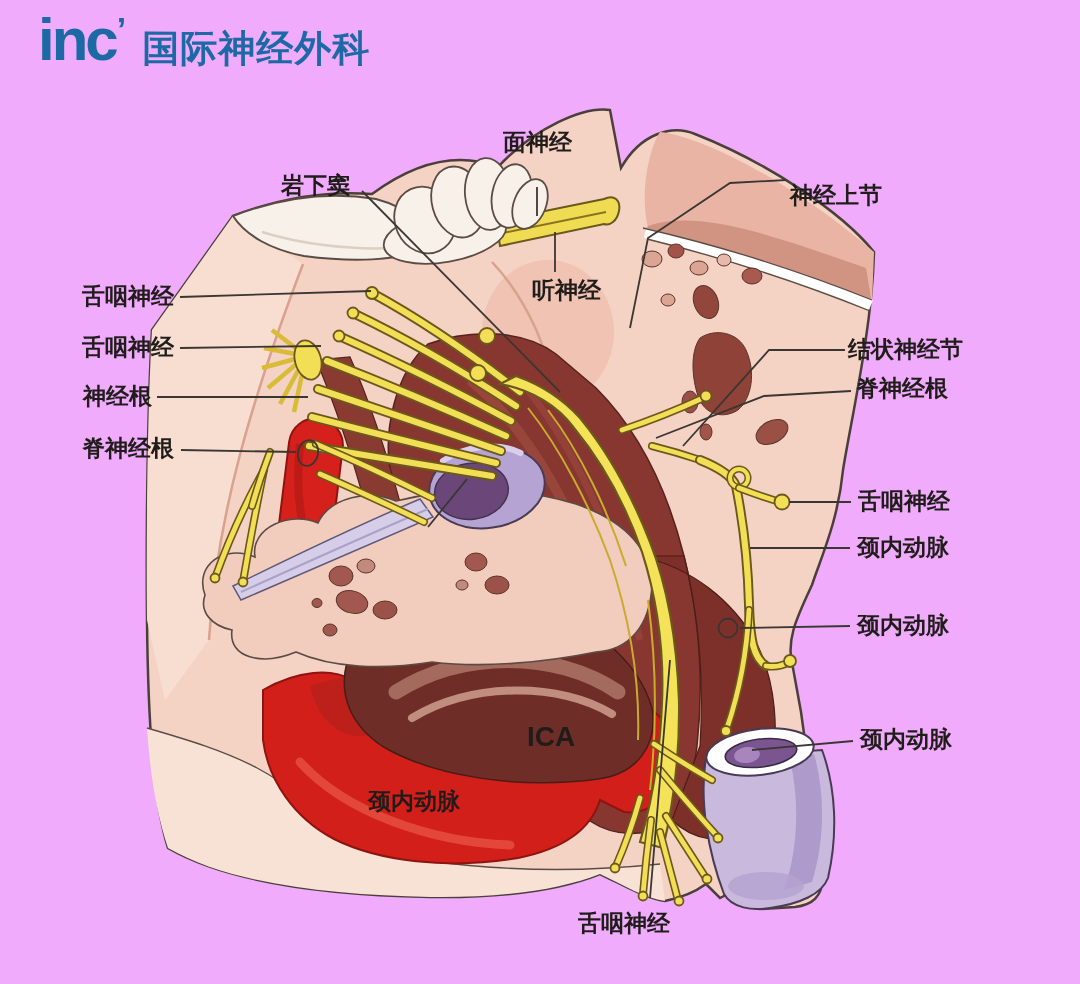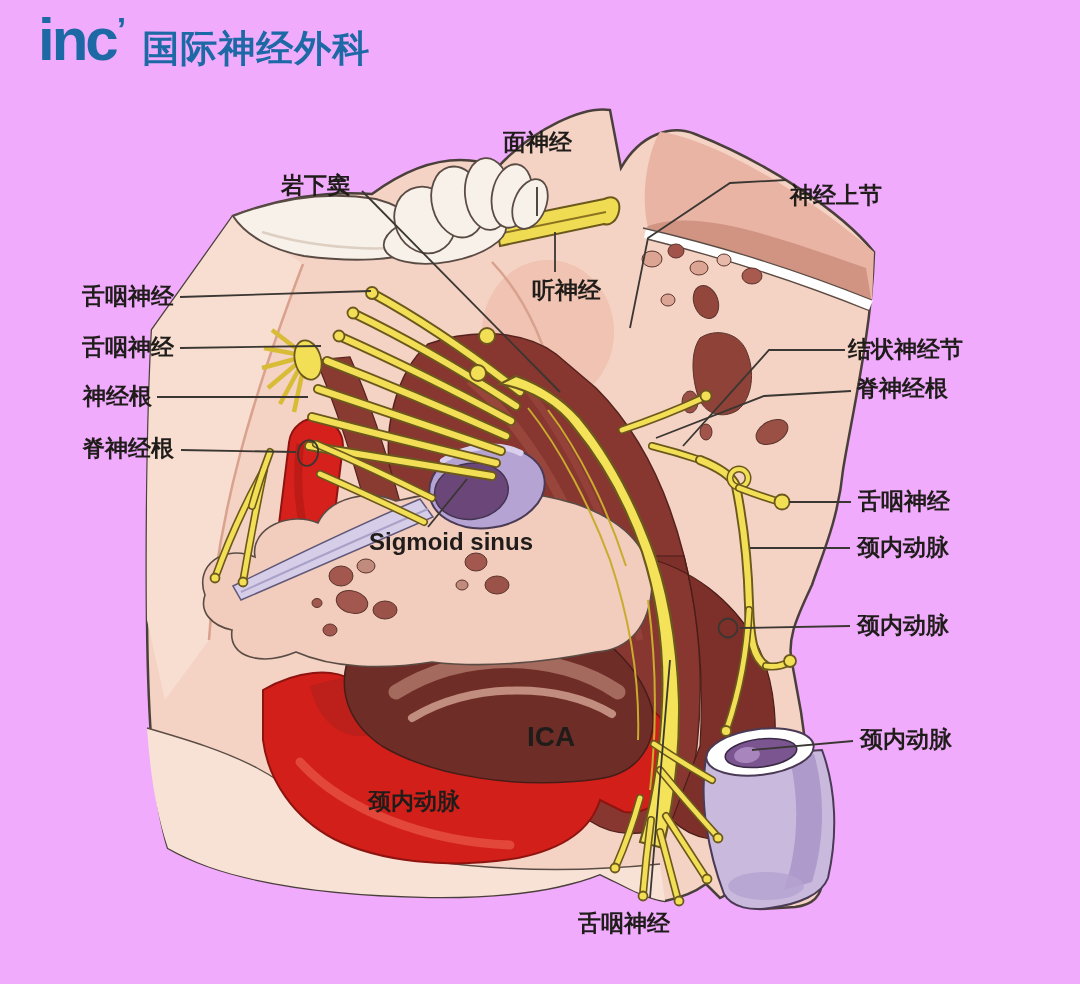--- a/index.html
+++ b/index.html
@@ -280,18 +280,17 @@
     <div class="lbl" style="right:906px;top:297px">舌咽神经</div>
     <div class="lbl" style="right:906px;top:348px">舌咽神经</div>
     <div class="lbl" style="right:928px;top:397px">神经根</div>
     <div class="lbl" style="right:906px;top:449px">脊神经根</div>
     <div class="lbl" style="left:848px;top:350px">结状神经节</div>
     <div class="lbl" style="left:856px;top:389px">脊神经根</div>
     <div class="lbl" style="left:858px;top:502px">舌咽神经</div>
     <div class="lbl" style="left:857px;top:548px">颈内动脉</div>
     <div class="lbl" style="left:857px;top:626px">颈内动脉</div>
     <div class="lbl" style="left:860px;top:740px">颈内动脉</div>
-    <div class="lbl lbl-en" style="left:369px;top:542px">Sigmoid sinus</div>
     <div class="lbl lbl-ica" style="left:527px;top:737px">ICA</div>
     <div class="lbl" style="left:368px;top:802px">颈内动脉</div>
     <div class="lbl" style="left:578px;top:924px">舌咽神经</div>
   </div>
 </div>
 
 </body></html>

